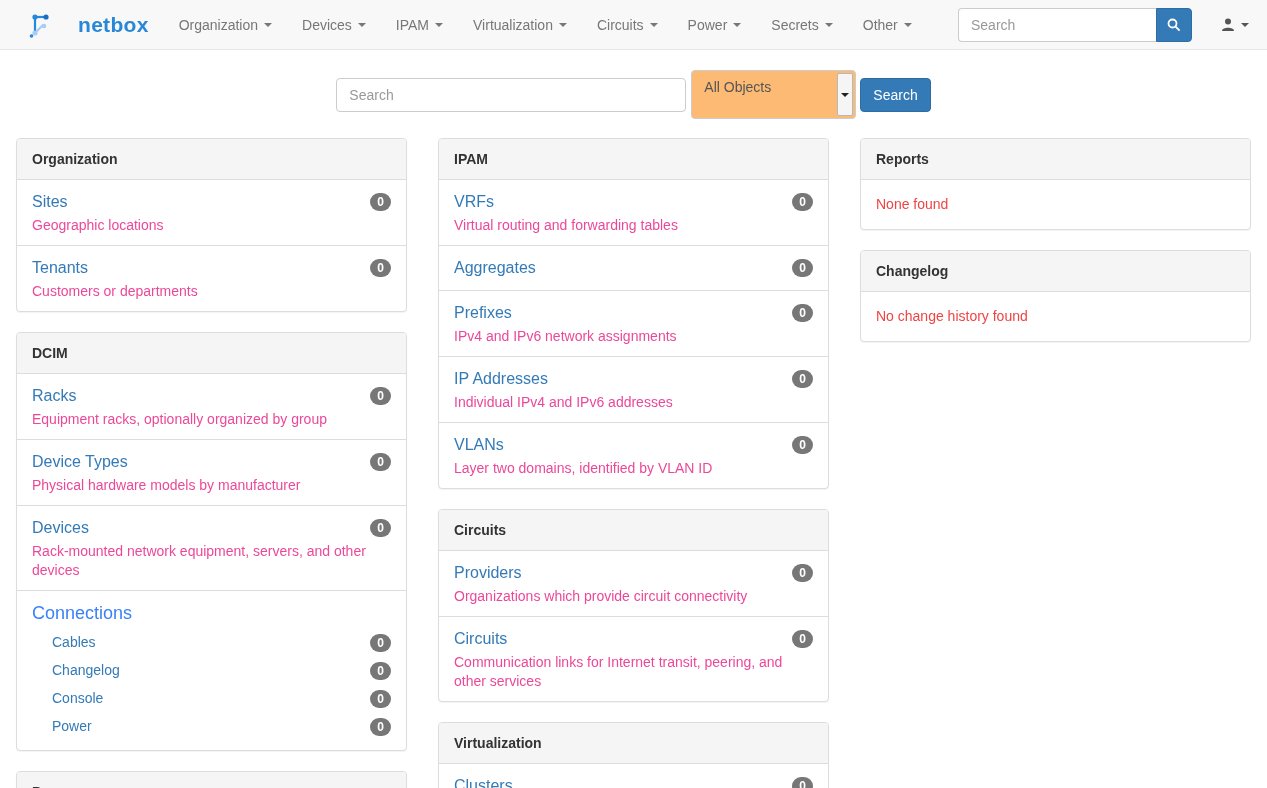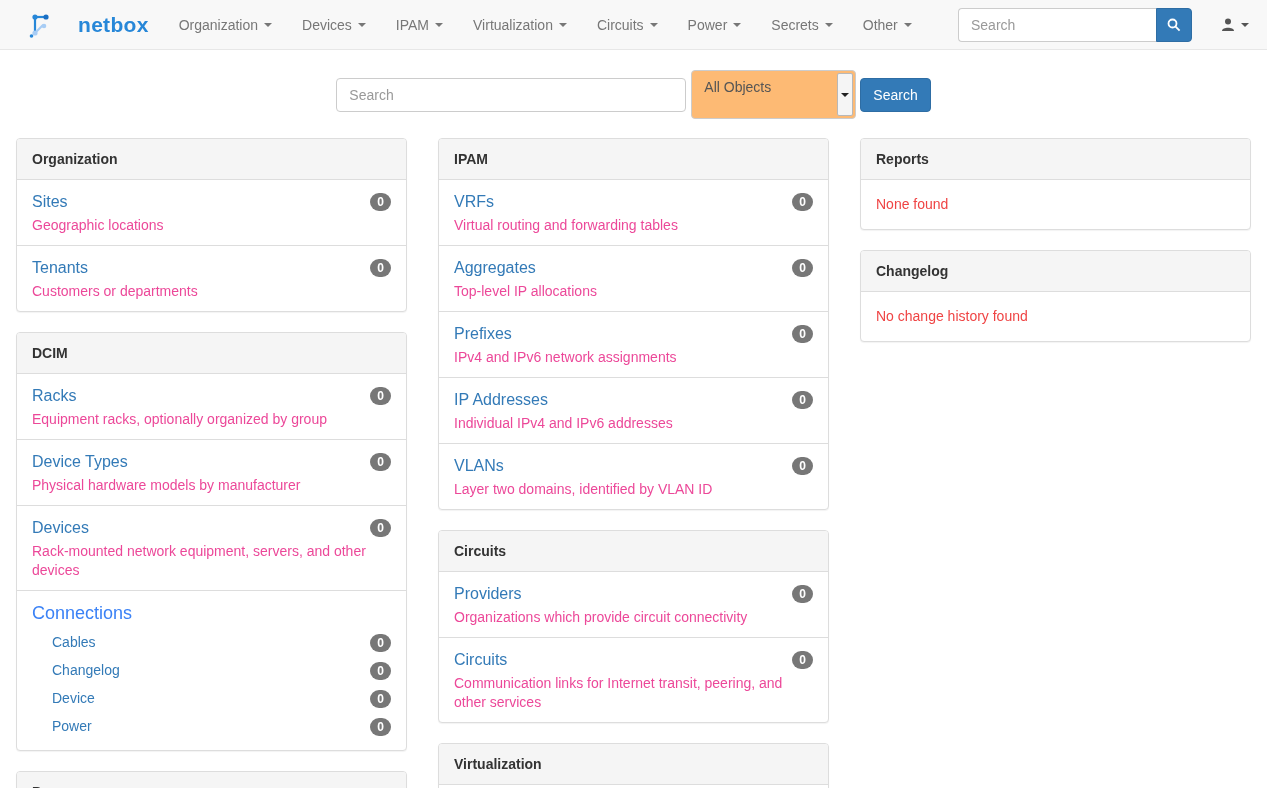--- a/index.html
+++ b/index.html
@@ -244,21 +244,21 @@
           <div class="sub-row">
             <span class="badge">0</span>
             <a class="sub-link">Cables</a>
           </div>
           <div class="sub-row">
             <span class="badge">0</span>
             <a class="sub-link">Changelog</a>
           </div>
           <div class="sub-row">
             <span class="badge">0</span>
-            <a class="sub-link">Device</a>
+            <a class="sub-link">Console</a>
           </div>
           <div class="sub-row">
             <span class="badge">0</span>
             <a class="sub-link">Power</a>
           </div>
         </div>
       </div>
 
       <div class="panel">
         <div class="panel-heading">Power</div>
@@ -272,21 +272,20 @@
       <div class="panel">
         <div class="panel-heading">IPAM</div>
         <div class="list-item">
           <span class="badge">0</span>
           <a class="item-link">VRFs</a>
           <div class="item-desc">Virtual routing and forwarding tables</div>
         </div>
         <div class="list-item">
           <span class="badge">0</span>
           <a class="item-link">Aggregates</a>
-          <div class="item-desc">Top-level IP allocations</div>
         </div>
         <div class="list-item">
           <span class="badge">0</span>
           <a class="item-link">Prefixes</a>
           <div class="item-desc">IPv4 and IPv6 network assignments</div>
         </div>
         <div class="list-item">
           <span class="badge">0</span>
           <a class="item-link">IP Addresses</a>
           <div class="item-desc">Individual IPv4 and IPv6 addresses</div>

